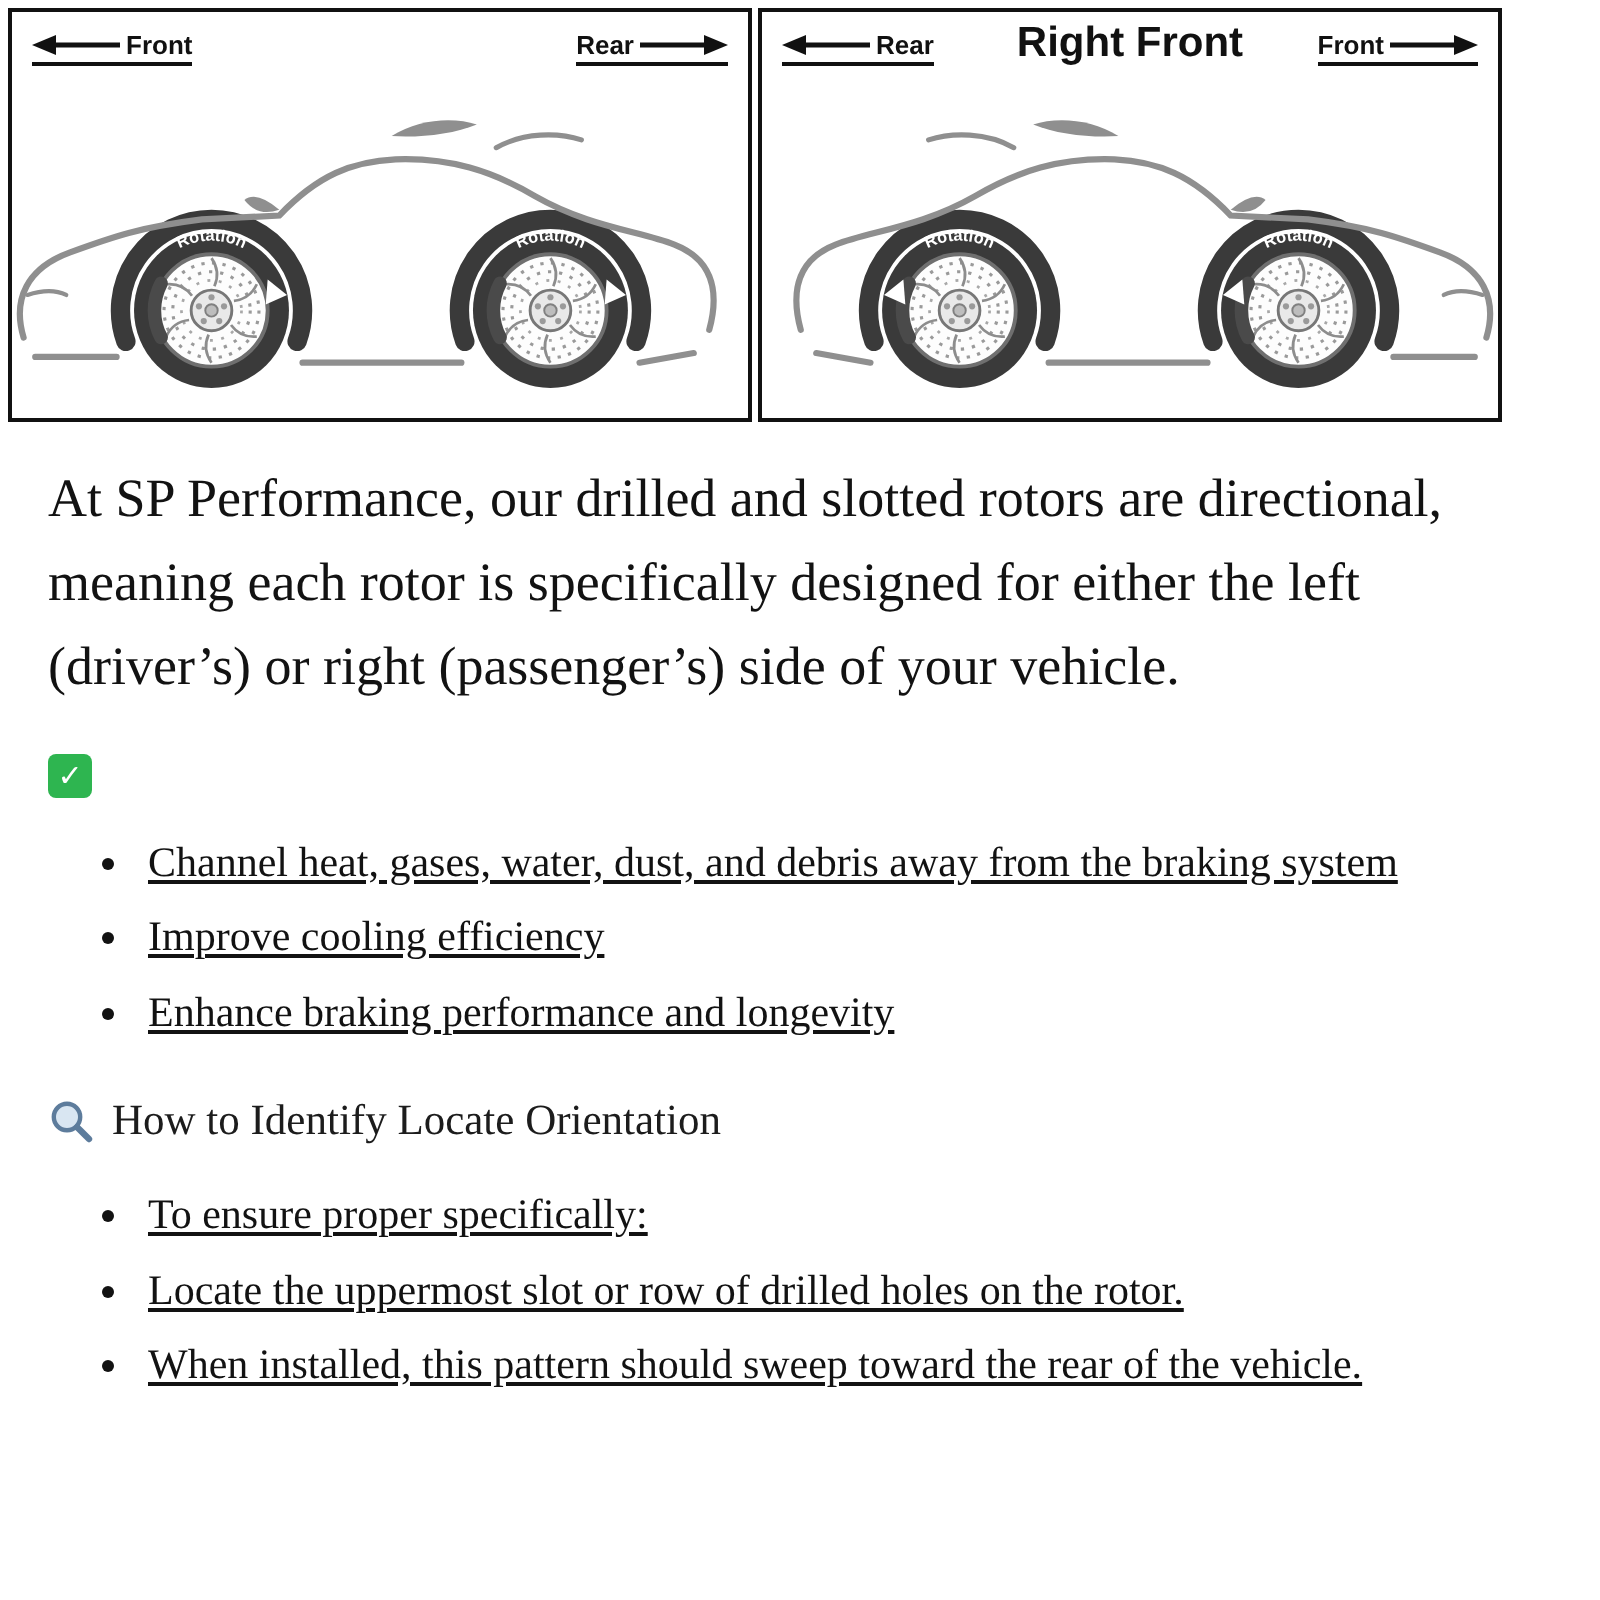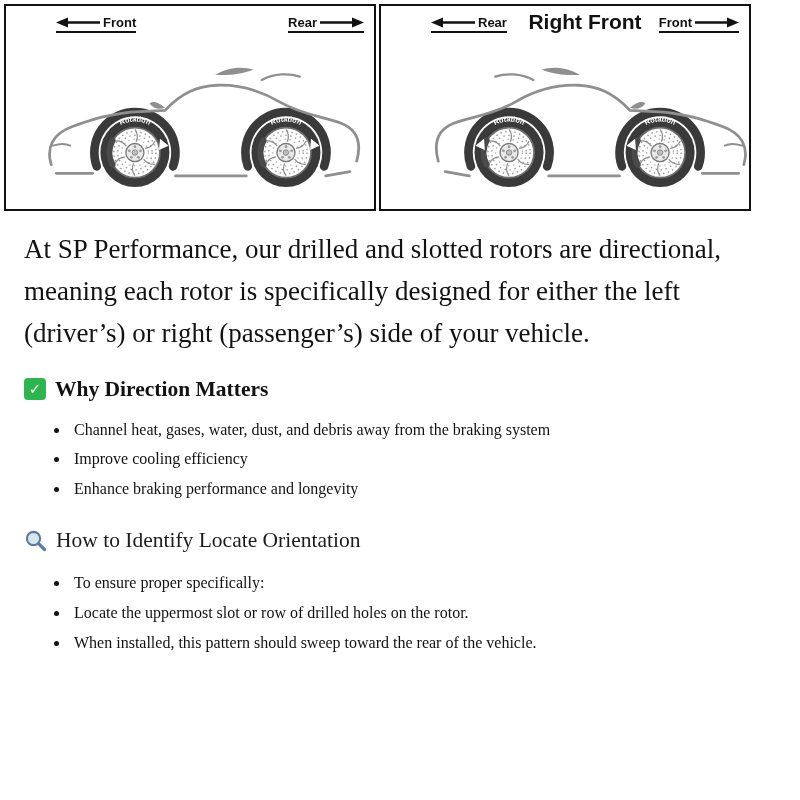--- a/index.html
+++ b/index.html
@@ -12,21 +12,20 @@
 
   
   .diagram-row {
     display: flex; gap: 3px; margin: 4px 4px 0 4px;
   }
   .panel {
     width: 372px; height: 207px;
     border: 2px solid #111;
     background: #fff;
     overflow: hidden;
-    padding-left: 40px;
   }
   .panel-header {
     position: relative; height: 46px; padding-top: 5px;
     text-align: center;
     font-family: "Liberation Sans", sans-serif;
   }
   .panel-title { font-size: 21px; font-weight: bold; color: #111; line-height: 1.05; }
   .panel-sub   { font-size: 13.5px; font-weight: bold; font-style: italic; color: #222; }
   .dir {
     position: absolute; top: 9px;
@@ -43,21 +42,21 @@
   
   .article { padding: 18px 30px 0 24px; max-width: 770px; }
   .intro { font-size: 27px; line-height: 1.55; max-width: 706px; margin-bottom: 10px; }
   .sec-heading {
     display: flex; align-items: center; gap: 9px;
     font-size: 21.5px; font-weight: bold; margin: 22px 0 16px 0;
   }
   .sec-heading.light { font-weight: normal; font-size: 21.5px; color: #1c1c1c; margin: 26px 0 18px 0; }
   .lead { font-size: 21px; margin: 16px 0 6px 0; }
   ul.bullets { margin: 8px 0 6px 0; padding-left: 46px; max-width: 720px; }
-  ul.bullets li { font-size: 16px; line-height: 1.55; margin: 5px 0; padding-left: 4px; }
+  ul.bullets li { font-size: 21px; line-height: 1.55; margin: 5px 0; padding-left: 4px; text-decoration: underline; }
 
   
   .check-icon {
     width: 22px; height: 22px; border-radius: 4px;
     background: #2eb550; color: #fff;
     display: inline-flex; align-items: center; justify-content: center;
     font-family: "DejaVu Sans", sans-serif;
     font-size: 15px; font-weight: bold; flex: 0 0 auto;
   }
   .mag-icon { display: inline-flex; flex: 0 0 auto; }
@@ -187,21 +186,20 @@
 </div>
 
 <div class="article">
 
   <p class="intro">At SP Performance, our drilled and slotted rotors are directional, meaning each rotor is specifically designed for either the left (driver’s) or right (passenger’s) side of your vehicle.</p>
 
   <div class="sec-heading">
     <span class="check-icon">
       <span>✓</span>
     </span>
-    <span>Why Direction Matters</span>
   </div>
 
 
   <ul class="bullets">
     <li>Channel heat, gases, water, dust, and debris away from the braking system</li>
     <li>Improve cooling efficiency</li>
     <li>Enhance braking performance and longevity</li>
   </ul>
 
   <div class="sec-heading light">

